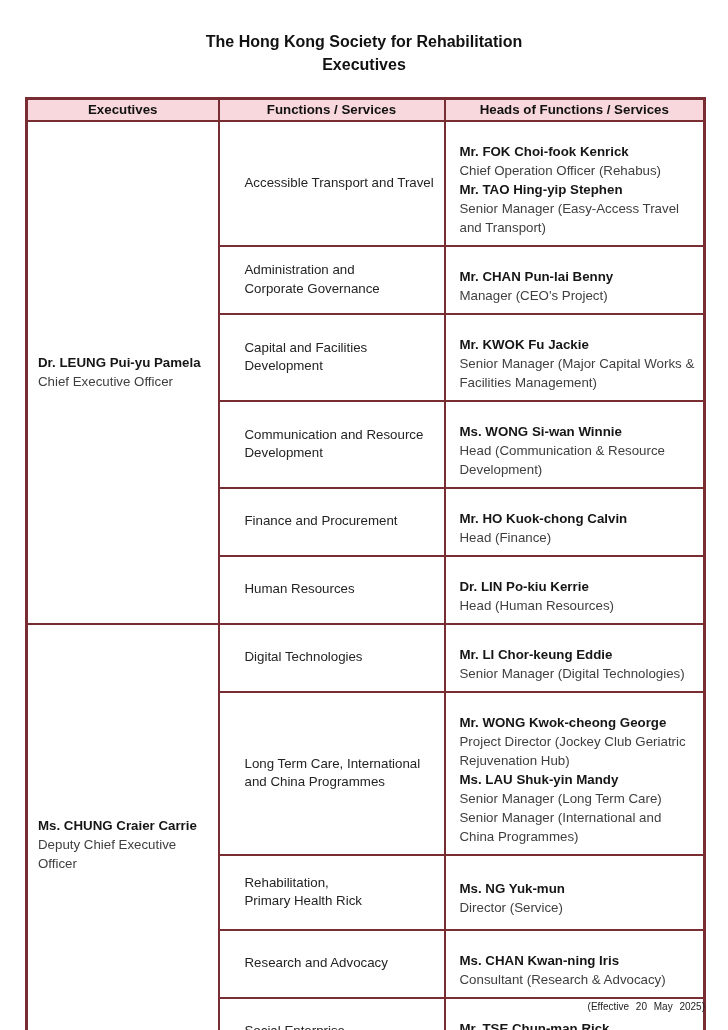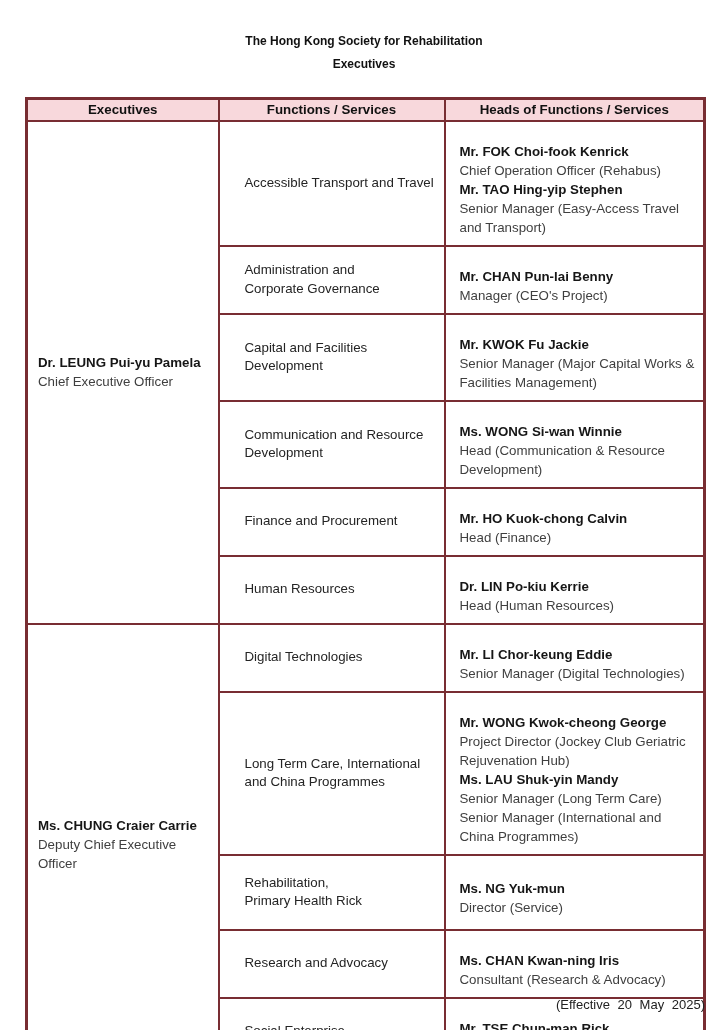--- a/index.html
+++ b/index.html
@@ -8,21 +8,21 @@
     width:728px;height:1030px;
     background:#ffffff;
     font-family:"Liberation Sans","DejaVu Sans",sans-serif;
     color:#1a1a1a;
     box-sizing:border-box;
   }
   .doc-title{
     padding-top:30px;
     text-align:center;
     font-weight:bold;
-    font-size:12px;
+    font-size:16px;
     line-height:23px;
     color:#111111;
   }
   table.exec-table{
     margin:21px 0 0 25px;
     width:678px;
     border-collapse:collapse;
     border:3px solid #782d32;
     table-layout:fixed;
   }
@@ -46,21 +46,21 @@
   td.exec-cell{padding:4px 6px 4px 10px;}
   td.func-cell{padding:4px 8px 4px 25px;line-height:18.5px;color:#242424;}
   td.heads-cell{padding:20px 8px 8px 14px;}
   .name{font-weight:bold;line-height:19px;color:#161616;}
   .sub{font-weight:normal;line-height:19px;color:#3f3f3f;}
   .head-block + .head-block{}
   .footer-note{
     position:absolute;
     right:23px;
     bottom:18px;
-    font-size:13px;
+    font-size:10px;
     color:#222222;
     word-spacing:4px;
   }
 </style>
 </head>
 <body>
 
 <div class="page">
 
   <div class="doc-title">

